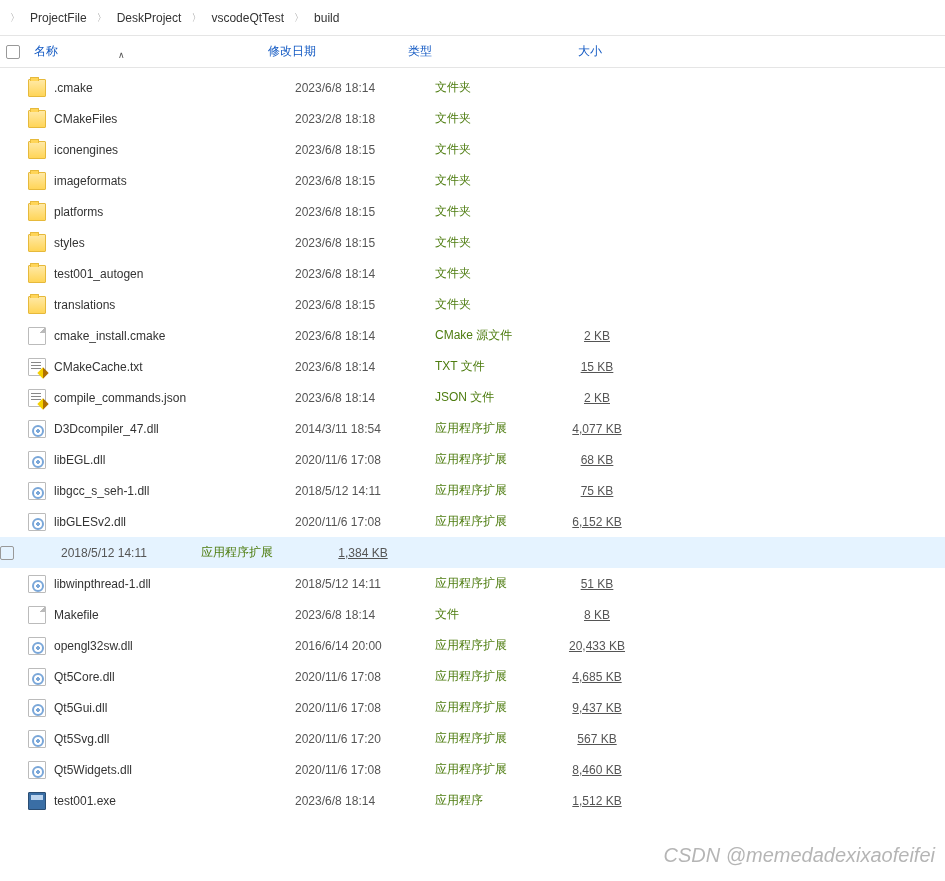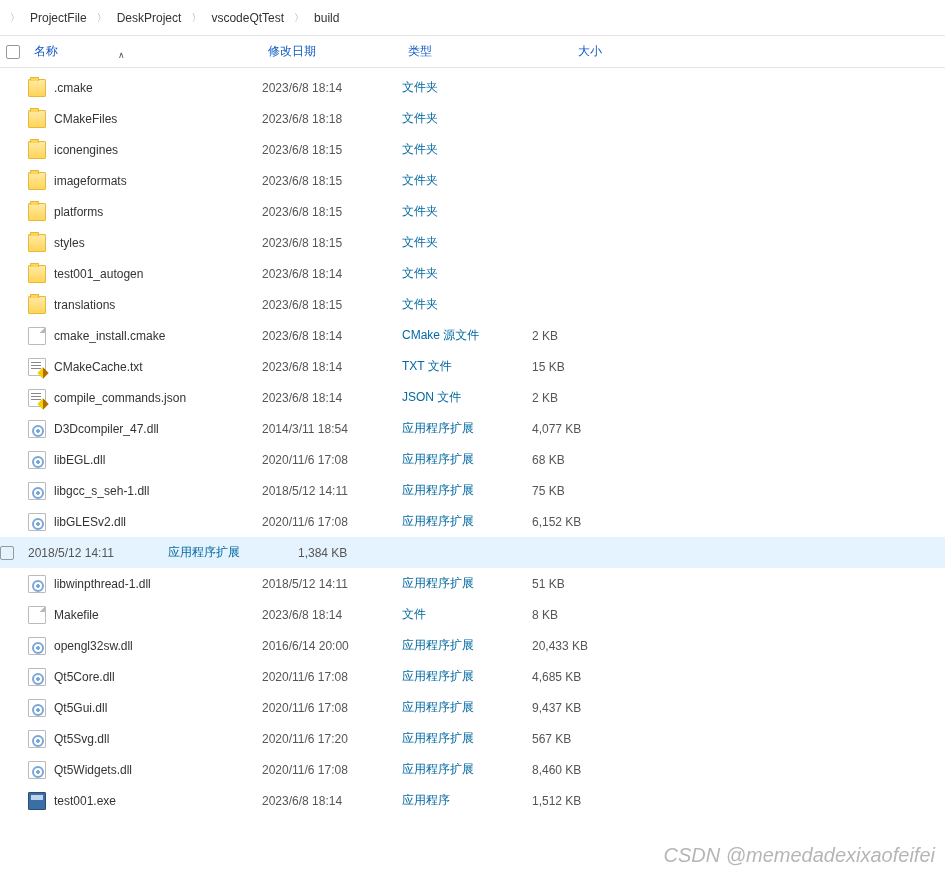--- a/index.html
+++ b/index.html
@@ -87,23 +87,23 @@
     width: 18px; height: 18px;
     margin-right: 8px;
     flex: 0 0 auto;
   }
   .file-row .name-cell {
     width: 234px;
     display:flex;
     align-items:center;
   }
   .file-row .name-text { }
-  .file-row .date-cell { width:140px; color:#555;}
-  .file-row .type-cell { width:130px; color:#0369a1;}
-  .file-row .size-cell { width:70px; text-align:left; color:#555; padding-right:6px;}
+  .file-row .date-cell { width:140px; color:#555;margin-left:33px;}
+  .file-row .type-cell { width:130px; color:#4d7c0f;}
+  .file-row .size-cell { width:70px; text-align:center; color:#555; padding-right:6px;text-decoration:underline;}
 
   
   .ic-folder { background: linear-gradient(#ffe9a6,#ffd558); border:1px solid #e6b93b; border-radius:1px; position:relative;}
   .ic-folder::before { content:""; position:absolute; top:-3px; left:1px; width:7px; height:3px; background:#ffd558; border:1px solid #e6b93b; border-bottom:none; border-radius:1px 1px 0 0;}
   .ic-file { background:#fff; border:1px solid #bbb; border-radius:1px; position:relative;}
   .ic-file::after { content:""; position:absolute; top:0; right:0; width:5px; height:5px; background:linear-gradient(135deg,#fff 49%, #bbb 50%);}
   .ic-txt { background:#fff; border:1px solid #bbb; border-radius:1px; position:relative;}
   .ic-txt::before { content:""; position:absolute; left:2px; top:3px; width:10px; height:1px; background:#888; box-shadow:0 3px 0 #888, 0 6px 0 #888;}
   .ic-txt .pen { position:absolute; right:-2px; bottom:-2px; width:8px; height:8px; background:linear-gradient(45deg,#f5d000 50%,#b07000 50%); transform:rotate(45deg);}
   .ic-dll { background:#fff; border:1px solid #bbb; border-radius:1px; position:relative;}
@@ -157,21 +157,21 @@
       <span class="date-cell">2023/6/8 18:14</span>
       <span class="type-cell">文件夹</span>
       <span class="size-cell"></span>
     </div>
     <div class="file-row">
       <span class="chk"></span>
       <span class="name-cell">
         <span class="icon ic-folder"></span>
         <span class="name-text">CMakeFiles</span>
       </span>
-      <span class="date-cell">2023/6/8 18:18</span>
+      <span class="date-cell">2023/2/8 18:18</span>
       <span class="type-cell">文件夹</span>
       <span class="size-cell"></span>
     </div>
     <div class="file-row">
       <span class="chk"></span>
       <span class="name-cell">
         <span class="icon ic-folder"></span>
         <span class="name-text">iconengines</span>
       </span>
       <span class="date-cell">2023/6/8 18:15</span>

